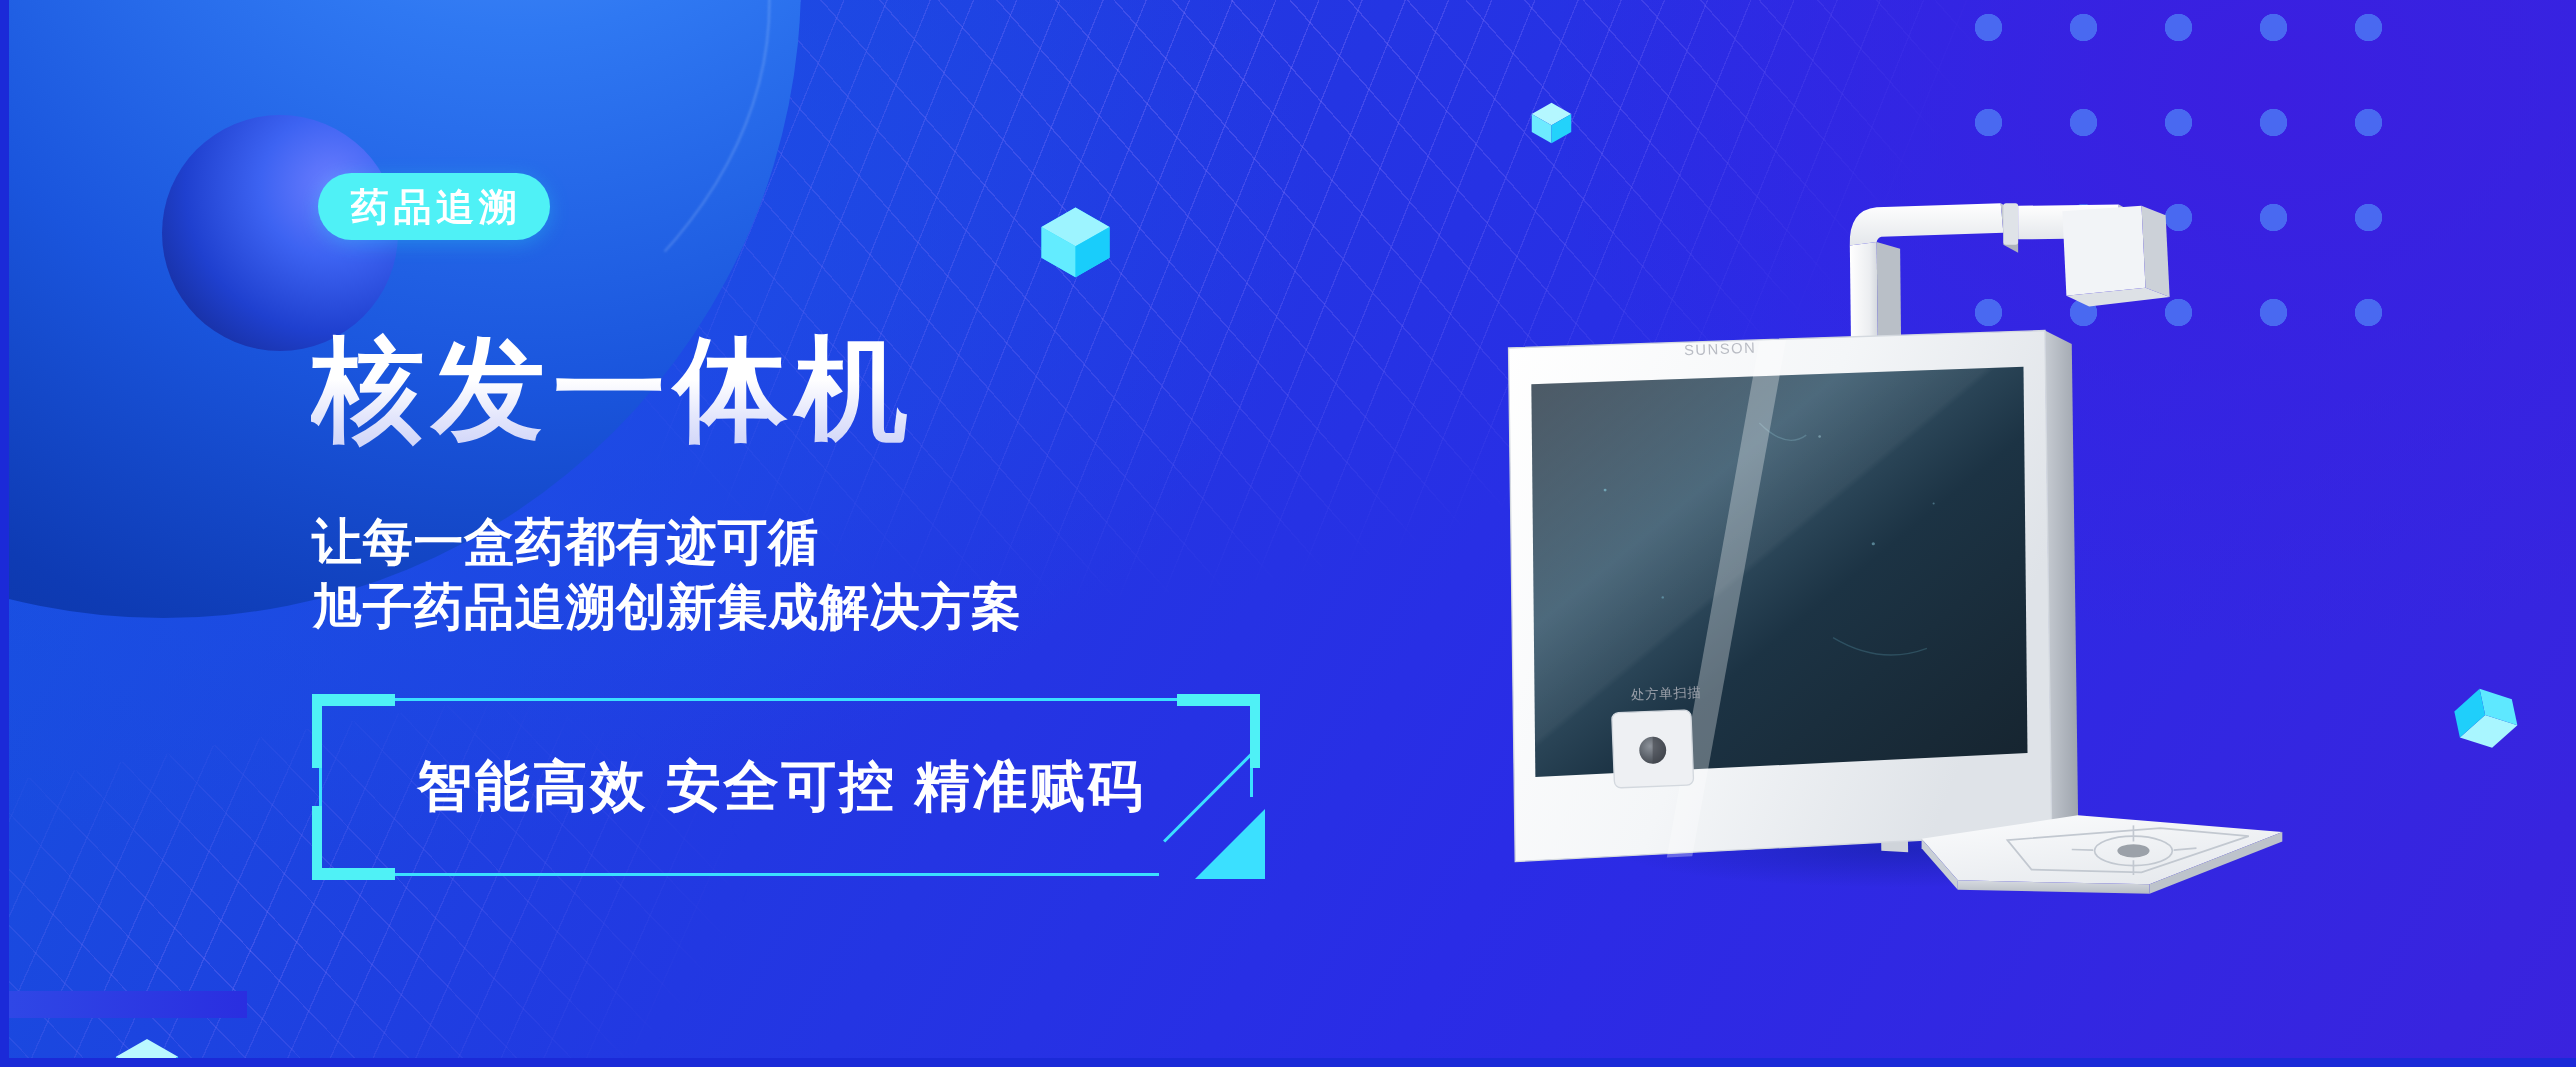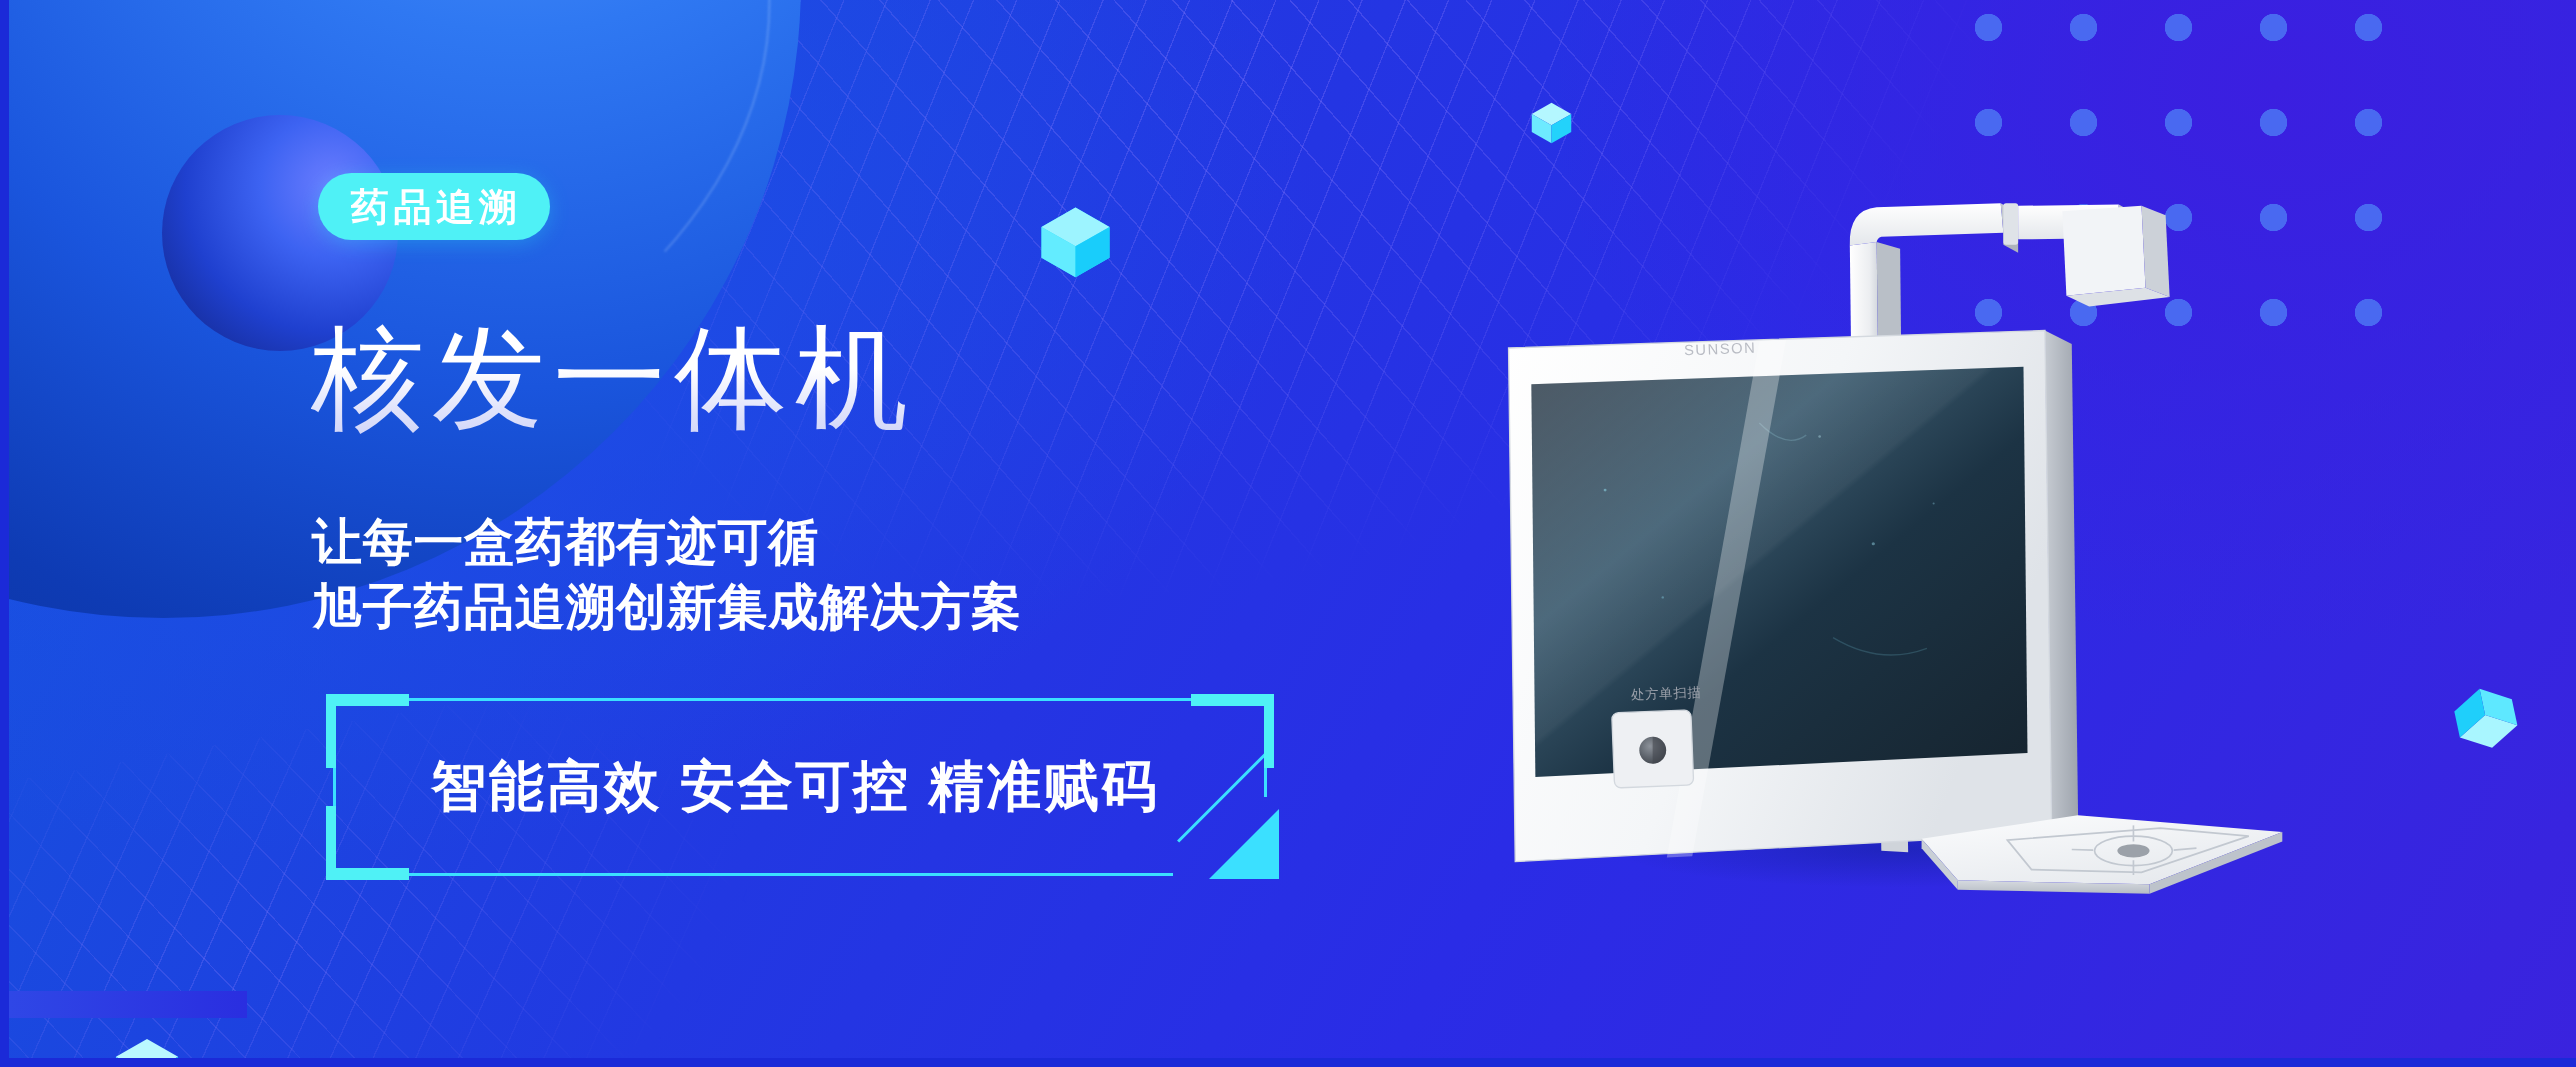--- a/index.html
+++ b/index.html
@@ -119,22 +119,22 @@
     border-radius:35px;
     box-shadow:0 4px 19px rgba(40,230,245,.28);
   }
   .badge span {
     font-size:38px; font-weight:700; color:#ffffff;
     letter-spacing:4.7px; line-height:1;
     text-indent:4.7px;
   }
 
   .headline {
-    position:absolute; left:302px; top:317px;
-    font-size:113px; font-weight:400;
+    position:absolute; left:302px; top:328px;
+    font-size:113px; font-weight:700;
     letter-spacing:8px;
     line-height:1.08;
     background:linear-gradient(180deg,#ffffff 0%,#ffffff 42%,#dfe2fb 78%,#cfd4f8 100%);
     -webkit-background-clip:text;
             background-clip:text;
     color:transparent;
     -webkit-text-fill-color:transparent;
     text-shadow:none;
     white-space:nowrap;
   }
@@ -145,21 +145,21 @@
     color:#ffffff;
     line-height:1.30;
     letter-spacing:0.7px;
     white-space:nowrap;
   }
   .sub div { }
 
   
   .tagframe {
     position:absolute;
-    left:324px; top:698px;
+    left:310px; top:698px;
     width:934px; height:178px;
   }
   .tagframe .edge {
     position:absolute;
     background:#3be0ff;
   }
   .e-top    { left:0;   top:0;    width:934px; height:2.7px; }
   .e-left   { left:0;   top:0;    width:2.7px;    height:178px; }
   .e-right  { right:0;  top:0;    width:2.7px;    height:99px; }
   .e-bottom { left:0;   bottom:0; width:840px; height:2.7px; }

